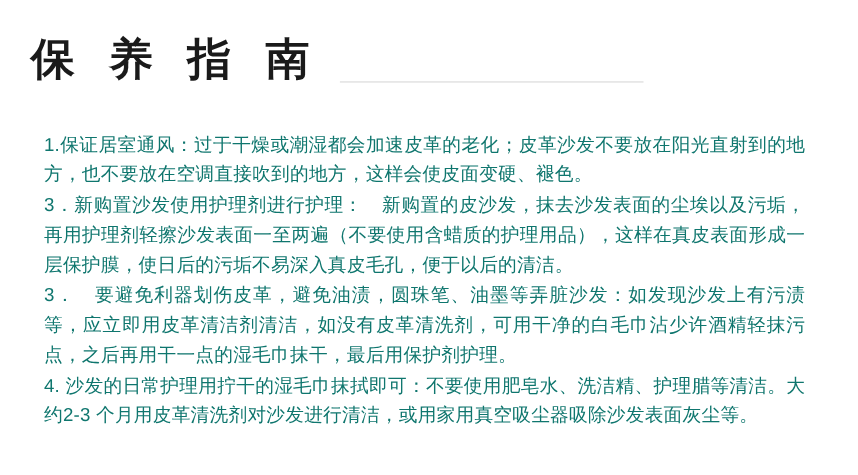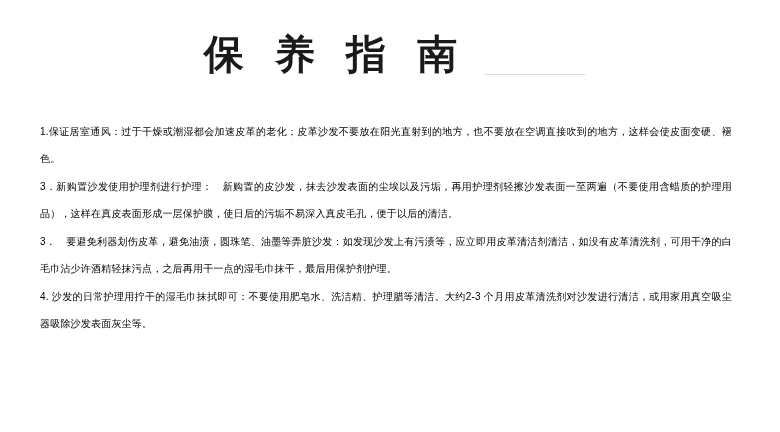--- a/index.html
+++ b/index.html
@@ -18,21 +18,20 @@
     width: 780px;
     height: 432px;
     background: #ffffff;
     box-sizing: border-box;
   }
   .title-block {
     position: absolute;
     top: 26px;
     left: 0;
     width: 661px;
-    text-align: center;
   }
   .title {
     font-family: "Liberation Sans", sans-serif;
     font-size: 40px;
     font-weight: 700;
     letter-spacing: 10px;
     color: #1a1a1a;
     line-height: 56px;
     padding-left: 10px;
   }
@@ -53,23 +52,23 @@
     padding: 0 18px;
   }
   .body-block {
     position: absolute;
     top: 118px;
     left: 40px;
     width: 700px;
   }
   .para {
     font-family: "Liberation Sans", sans-serif;
-    font-size: 10px;
+    font-size: 17px;
     line-height: 27px;
-    color: #000000;
+    color: #0f766e;
     text-align: justify;
     margin: 0 8px 1px 0;
     letter-spacing: 0.2px;
   }
 </style>
 </head>
 <body>
 
 <div class="page">
 

